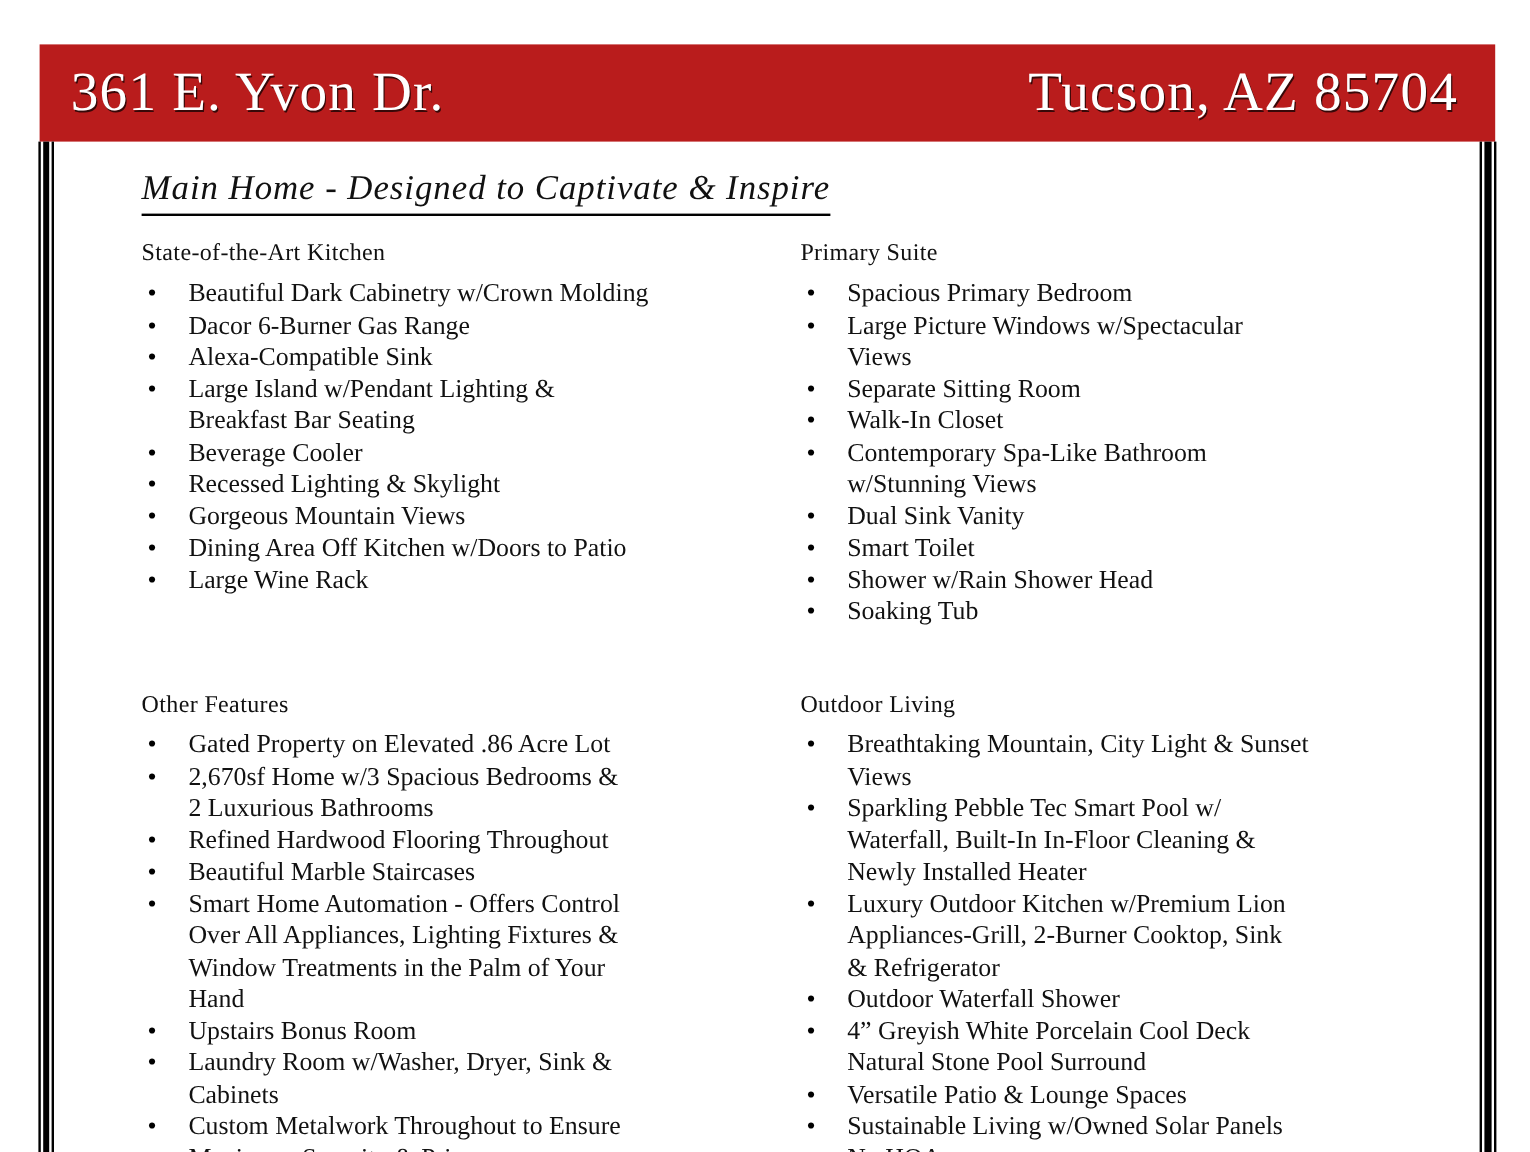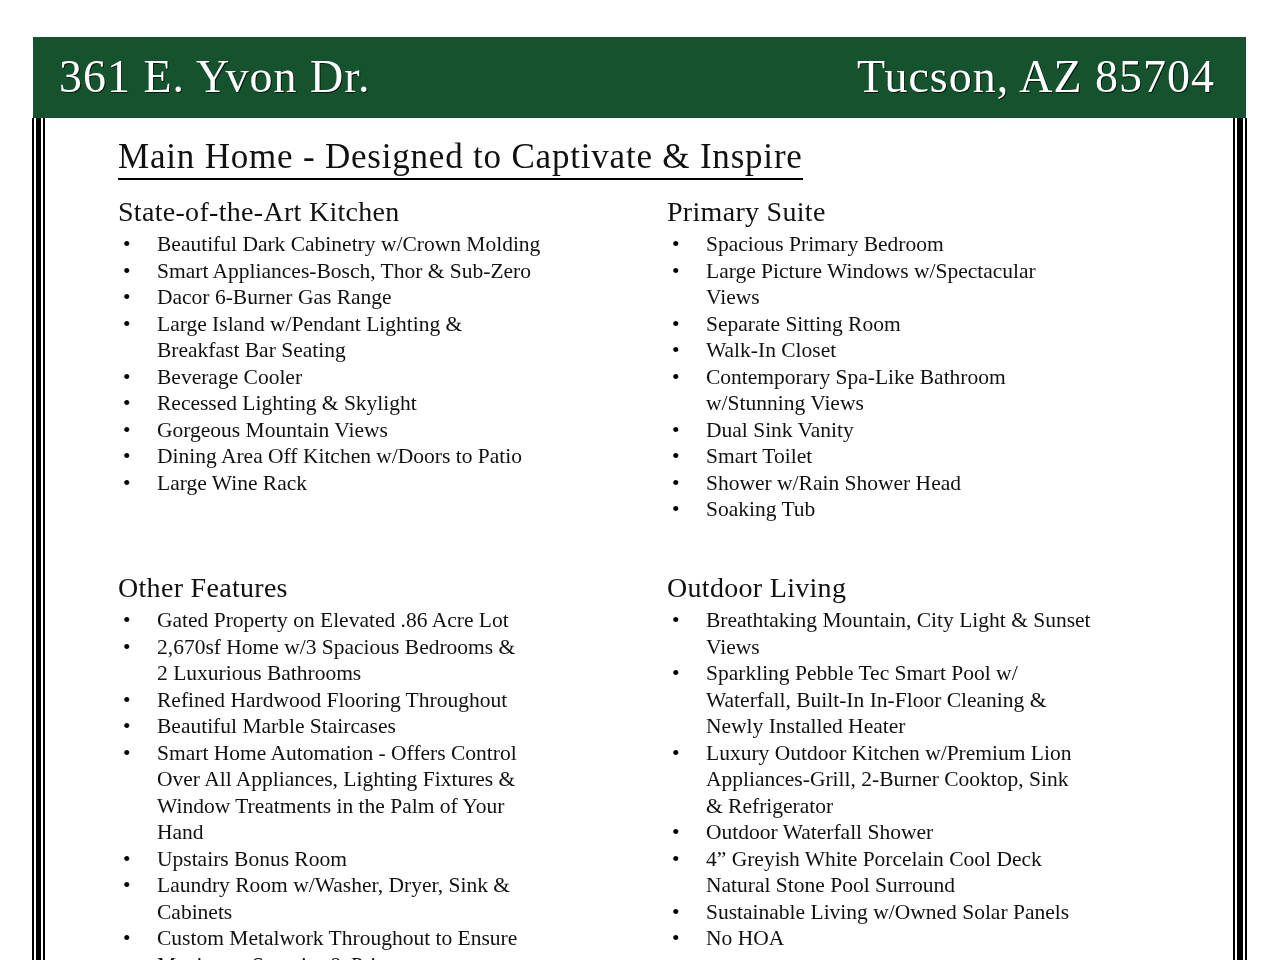--- a/index.html
+++ b/index.html
@@ -12,21 +12,21 @@
     font-family: "Liberation Serif", serif;
     color: #111111;
   }
   .page { position: absolute; inset: 0; }
 
   
   .topbar {
     position: absolute;
     left: 33px; top: 37px;
     width: 1213px; height: 81px;
-    background: #14532d;
+    background: #b91c1c;
     color: #ffffff;
   }
   .addr {
     position: absolute;
     top: 10px;
     font-size: 46px;
     line-height: 60px;
     letter-spacing: 1px;
     white-space: nowrap;
     text-shadow: 1px 1px 0 rgba(0,0,0,0.7);
@@ -40,43 +40,44 @@
   .vl2 { left: 36px;   width: 5px; }
   .vl3 { left: 43px;   width: 2px; }
   .vr1 { left: 1233px; width: 2px; }
   .vr2 { left: 1237px; width: 6px; }
   .vr3 { left: 1245px; width: 2px; }
 
   
   .title {
     position: absolute;
     left: 118px; top: 139px;
-    font-size: 35px;
+    font-size: 29px;
     line-height: 36px;
     letter-spacing: 0.8px;
     font-weight: normal;
     margin: 0;
     white-space: nowrap;
+    font-style: italic;
   }
   .title .u {
     display: inline-block;
     padding-bottom: 3px;
     border-bottom: 2px solid #000;
   }
 
   
   .sec { position: absolute; width: 548px; }
   .pos-tl { left: 118px; top: 196px; }
   .pos-tr { left: 667px; top: 196px; }
   .pos-bl { left: 118px; top: 572px; }
   .pos-br { left: 667px; top: 572px; }
 
   .sec h2 {
     margin: 0 0 4px 0;
-    font-size: 28px;
+    font-size: 20px;
     line-height: 31px;
     font-weight: normal;
     letter-spacing: 0.3px;
     white-space: nowrap;
   }
   .sec ul {
     margin: 0; padding: 0;
     list-style: none;
   }
   .sec li {
@@ -109,22 +110,22 @@
   <div class="vline vr1"></div>
   <div class="vline vr2"></div>
   <div class="vline vr3"></div>
 
   <h1 class="title"><span class="u">Main Home - Designed to Captivate &amp; Inspire</span></h1>
 
   <section class="sec pos-tl">
     <h2>State-of-the-Art Kitchen</h2>
     <ul>
       <li>Beautiful Dark Cabinetry w/Crown Molding</li>
-      <li>Smart Appliances-Bosch, Thor &amp; Sub-Zero</li>
       <li>Dacor 6-Burner Gas Range</li>
+      <li>Alexa-Compatible Sink</li>
       <li>Large Island w/Pendant Lighting &amp;
 Breakfast Bar Seating</li>
       <li>Beverage Cooler</li>
       <li>Recessed Lighting &amp; Skylight</li>
       <li>Gorgeous Mountain Views</li>
       <li>Dining Area Off Kitchen w/Doors to Patio</li>
       <li>Large Wine Rack</li>
     </ul>
   </section>
 
@@ -172,18 +173,19 @@
 Views</li>
       <li>Sparkling Pebble Tec Smart Pool w/
 Waterfall, Built-In In-Floor Cleaning &amp;
 Newly Installed Heater</li>
       <li>Luxury Outdoor Kitchen w/Premium Lion
 Appliances-Grill, 2-Burner Cooktop, Sink
 &amp; Refrigerator</li>
       <li>Outdoor Waterfall Shower</li>
       <li>4” Greyish White Porcelain Cool Deck
 Natural Stone Pool Surround</li>
+      <li>Versatile Patio &amp; Lounge Spaces</li>
       <li>Sustainable Living w/Owned Solar Panels</li>
       <li>No HOA</li>
     </ul>
   </section>
 
 </div>
 
 </body></html>

